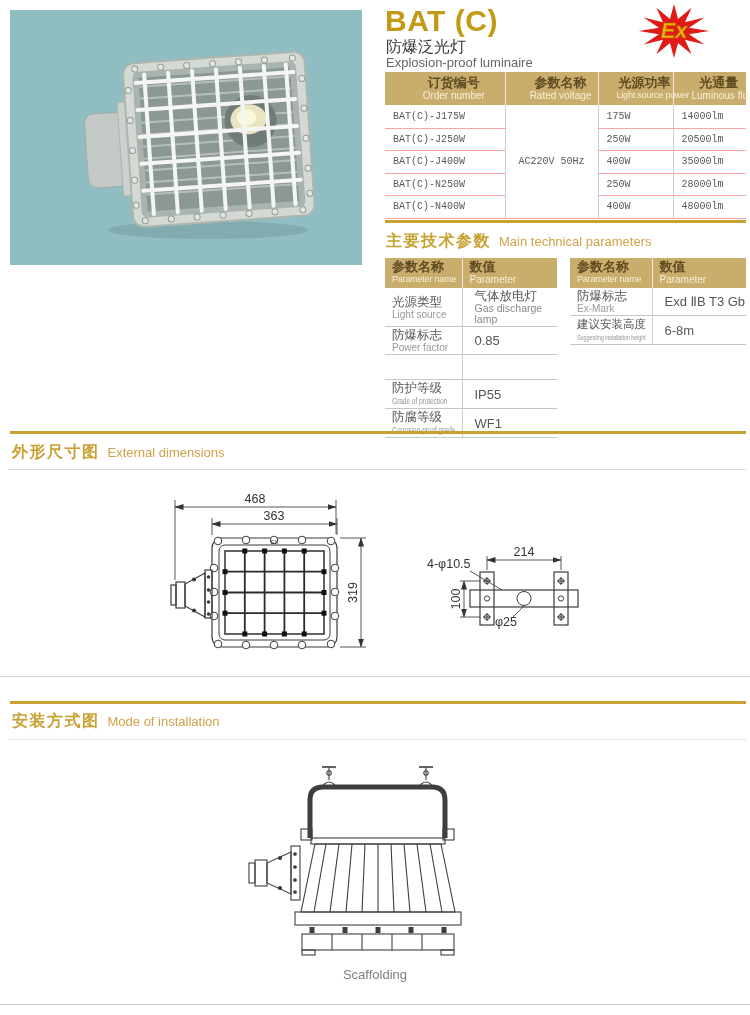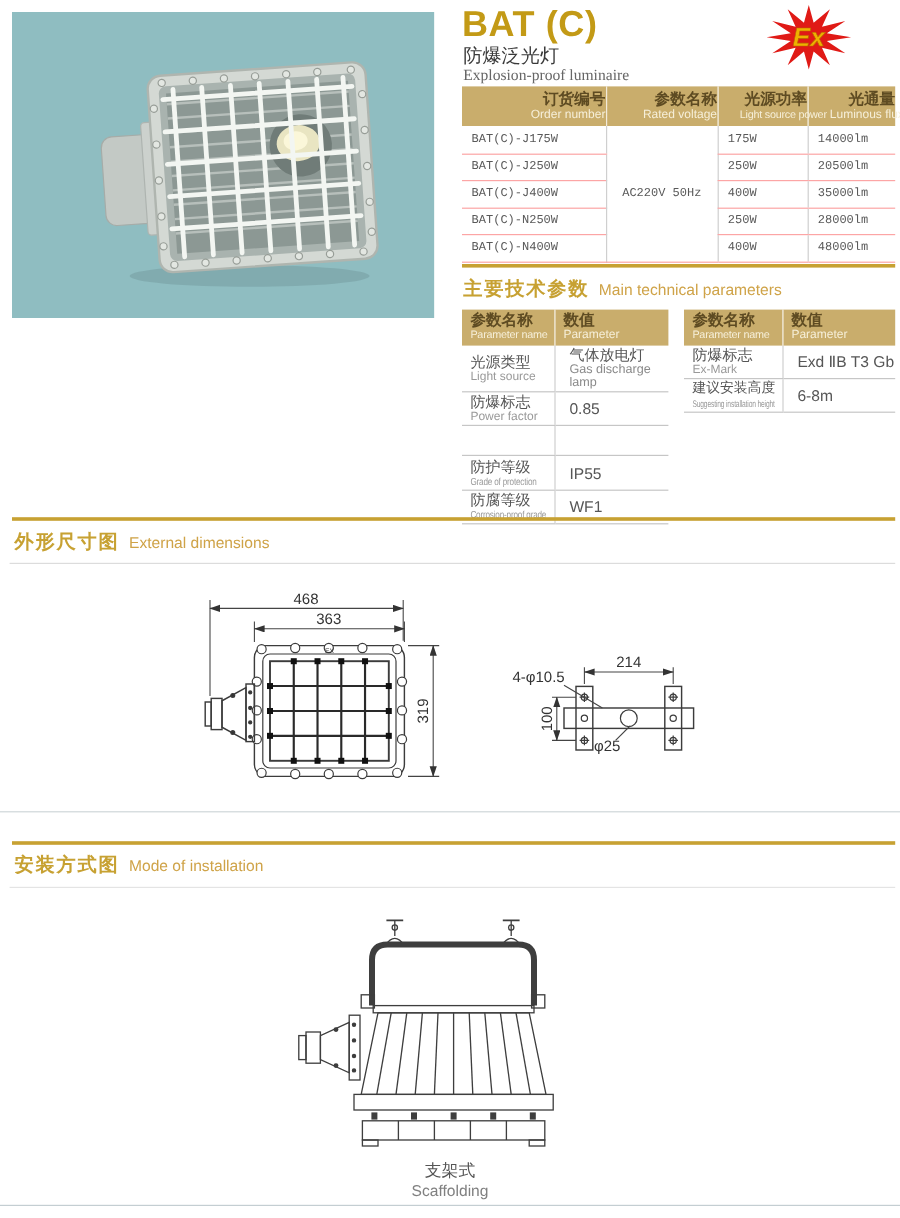--- a/index.html
+++ b/index.html
@@ -3,31 +3,31 @@
 <meta charset="utf-8">
 <style>
   html,body{margin:0;padding:0;background:#fff;}
   .page{position:relative;width:750px;height:1015px;background:#fff;overflow:hidden;
         font-family:"Liberation Sans",sans-serif;}
 
   
   .title{position:absolute;left:385px;top:4px;font-size:30px;font-weight:bold;
          color:var(--title-gold,#c39a16);letter-spacing:.5px;}
   .sub-cn{position:absolute;left:386px;top:37px;font-size:16px;color:#3a3a3a;}
-  .sub-en{position:absolute;left:386px;top:55px;font-size:13px;color:#666;font-family:Liberation Serif, serif;}
+  .sub-en{position:absolute;left:386px;top:55px;font-size:13px;color:#666;}
   .ex-logo{position:absolute;left:636px;top:2px;width:76px;height:58px;}
 
   
   .photo{position:absolute;left:10px;top:10px;width:352px;height:255px;}
 
   
   table{border-collapse:collapse;table-layout:fixed;}
   th,td{margin:0;}
   .order-table{position:absolute;left:385px;top:72px;width:361px;}
-  .order-table th{background:var(--header-tan,#c9ad6c);text-align:right;padding:3px 0 4px 18px;height:26px;vertical-align:middle;}
+  .order-table th{background:var(--header-tan,#c9ad6c);text-align:center;padding:3px 0 4px 18px;height:26px;vertical-align:middle;}
   .order-table th + th{border-left:1px solid rgba(255,255,255,.75);}
   .order-table td{border-bottom:1px solid #fca5a5;padding:0 0 0 8px;font-size:10px;color:var(--body-text,#595959);vertical-align:middle;font-family:Liberation Mono, monospace;}
   .order-table td + td{border-left:1px solid #cfcfcf;}
   .h-cn{font-size:13px;font-weight:bold;color:var(--header-text-dark,#5e4b22);line-height:14px;}
   .h-en{font-size:10px;font-weight:normal;color:var(--header-text-light,#f6efd9);line-height:11px;white-space:nowrap;}
   .tight9{font-size:9px;letter-spacing:-.2px;}
 
   .ptable{position:absolute;top:258px;}
   .ptable th{background:var(--header-tan,#c9ad6c);text-align:left;padding:2px 0 3px 7px;height:24px;vertical-align:middle;}
   .ptable th + th{border-left:1px solid rgba(255,255,255,.75);}
@@ -477,19 +477,18 @@
           <circle cx="55" cy="105" r="1.3" fill="#3e3e3e"></circle>
         <circle cx="55" cy="118" r="1.3" fill="#3e3e3e"></circle>
           <circle cx="55" cy="130" r="1.3" fill="#3e3e3e"></circle>
         <circle cx="40" cy="96" r="1.5" fill="#3e3e3e"></circle>
           <circle cx="40" cy="126" r="1.5" fill="#3e3e3e"></circle>
       </g>
     </g>
   </svg>
 
   <div class="install-caption">
-    <div class="cap-cn">支架式</div>
     <div class="cap-en">Scaffolding</div>
   </div>
 
   <div class="rule-thin" style="left:0;top:1004px;width:750px;background:#c4ced2"></div>
 
 </div>
 
 </body></html>

